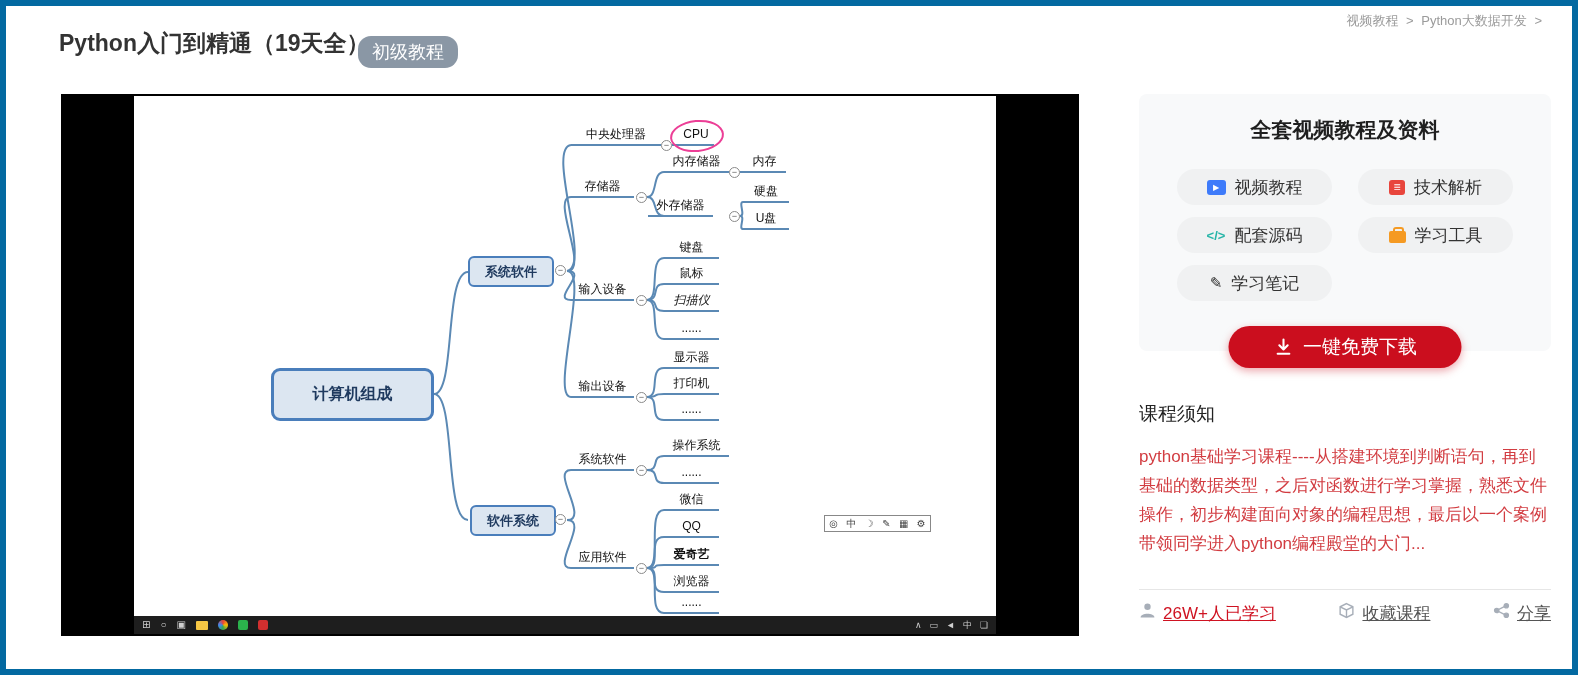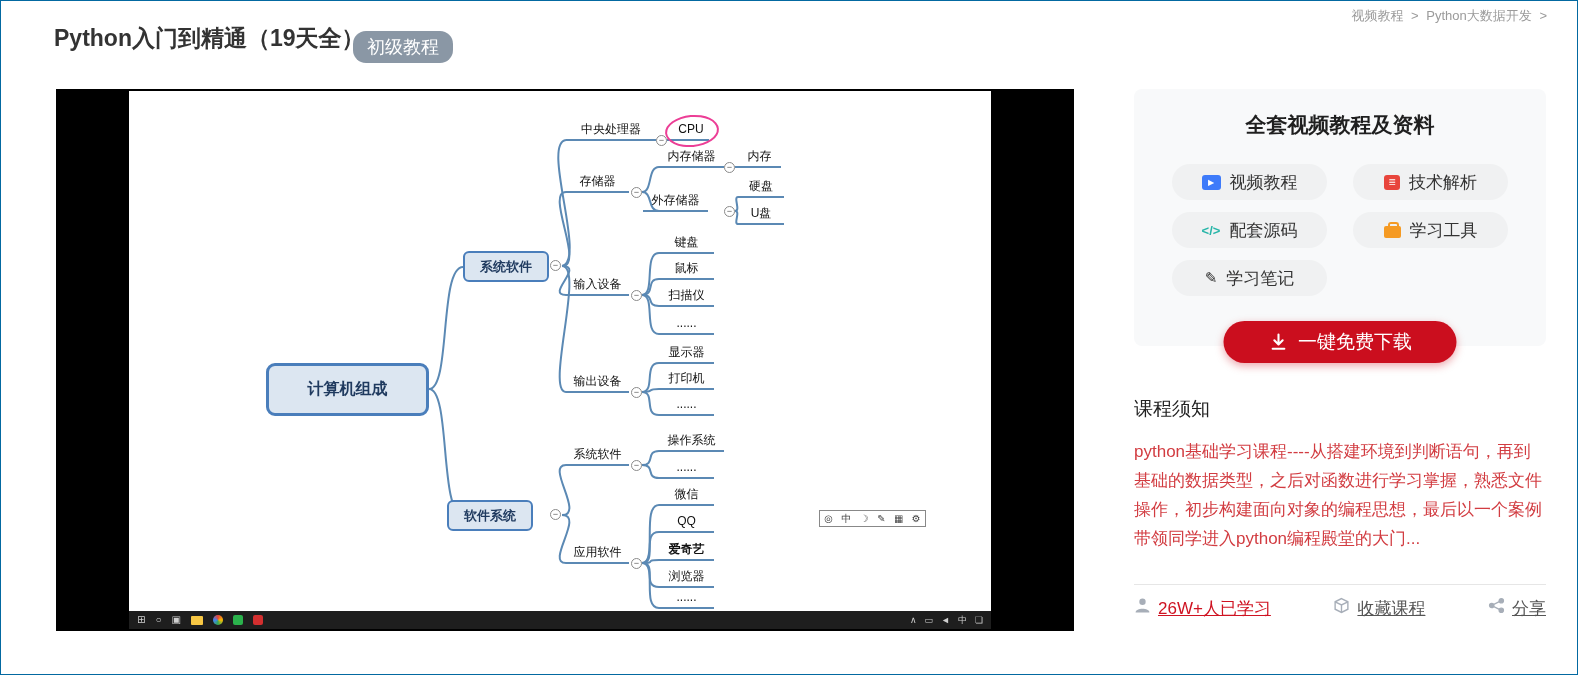--- a/index.html
+++ b/index.html
@@ -1,18 +1,18 @@
 <!DOCTYPE html>
 <html><head>
 <meta charset="utf-8">
 <style>
   * { margin:0; padding:0; box-sizing:border-box; }
   html,body { background:#fff; }
   body { font-family:"Liberation Sans","DejaVu Sans",sans-serif; }
-  .page { position:relative; width:1578px; height:675px; background:#fff; border:1px solid #0369a1; overflow:hidden; }
+  .page { position:relative; width:1578px; height:675px; background:#fff; border:6px solid #0369a1; overflow:hidden; }
 
   
   .breadcrumb { position:absolute; top:6px; right:30px; font-size:13px; color:#9b9b9b; }
   .breadcrumb span { margin-left:4px; }
   .breadcrumb .bc-link { cursor:pointer; }
 
   
   .page-title { position:absolute; left:53px; top:22px; font-size:23px; font-weight:600; color:#333; }
   .level-badge { position:absolute; left:352px; top:30px; background:#8a97a5; color:#fff; font-size:18px; padding:4px 14px; border-radius:13px; }
 
@@ -114,34 +114,34 @@
             <path d="M513,472 C529,472 512,414 530,414"></path>
             <path d="M513,472 C529,472 512,441 530,441"></path>
             <path d="M513,472 C529,472 514,469 530,469"></path>
             <path d="M513,472 C529,472 512,496 530,496"></path>
             <path d="M513,472 C529,472 512,517 530,517"></path>
           </g>
         </svg>
 
         <div class="mm-root">计算机组成</div>
         <div class="mm-box" style="left:334px; top:160px;">系统软件</div>
-        <div class="mm-box" style="left:318px; top:409px;border-radius:6px;">软件系统</div>
+        <div class="mm-box" style="left:336px; top:409px;border-radius:6px;">软件系统</div>
 
         <div class="mm-line" style="left:437px; top:30px;  width:90px;">中央处理器</div>
         <div class="mm-line" style="left:544px; top:30px;  width:36px;">CPU</div>
         <div class="mm-line" style="left:437px; top:82px;  width:63px;">存储器</div>
         <div class="mm-line" style="left:530px; top:57px;  width:65px;">内存储器</div>
         <div class="mm-line" style="left:609px; top:57px;  width:43px;">内存</div>
         <div class="mm-line" style="left:514px; top:101px; width:65px;">外存储器</div>
         <div class="mm-line" style="left:609px; top:87px;  width:46px;">硬盘</div>
         <div class="mm-line" style="left:609px; top:114px; width:46px;">U盘</div>
         <div class="mm-line" style="left:437px; top:185px; width:63px;">输入设备</div>
         <div class="mm-line" style="left:530px; top:143px; width:55px;">键盘</div>
         <div class="mm-line" style="left:530px; top:169px; width:55px;">鼠标</div>
-        <div class="mm-line" style="left:530px; top:196px; width:55px;">扫描仪</div>
+        <div class="mm-line" style="left:530px; top:196px; width:55px;font-style:italic;">扫描仪</div>
         <div class="mm-line" style="left:530px; top:224px; width:55px;">......</div>
         <div class="mm-line" style="left:437px; top:282px; width:63px;">输出设备</div>
         <div class="mm-line" style="left:530px; top:253px; width:55px;">显示器</div>
         <div class="mm-line" style="left:530px; top:279px; width:55px;">打印机</div>
         <div class="mm-line" style="left:530px; top:305px; width:55px;">......</div>
         <div class="mm-line" style="left:437px; top:355px; width:63px;">系统软件</div>
         <div class="mm-line" style="left:530px; top:341px; width:65px;">操作系统</div>
         <div class="mm-line" style="left:530px; top:368px; width:55px;">......</div>
         <div class="mm-line" style="left:437px; top:453px; width:63px;">应用软件</div>
         <div class="mm-line" style="left:530px; top:395px; width:55px;">微信</div>

